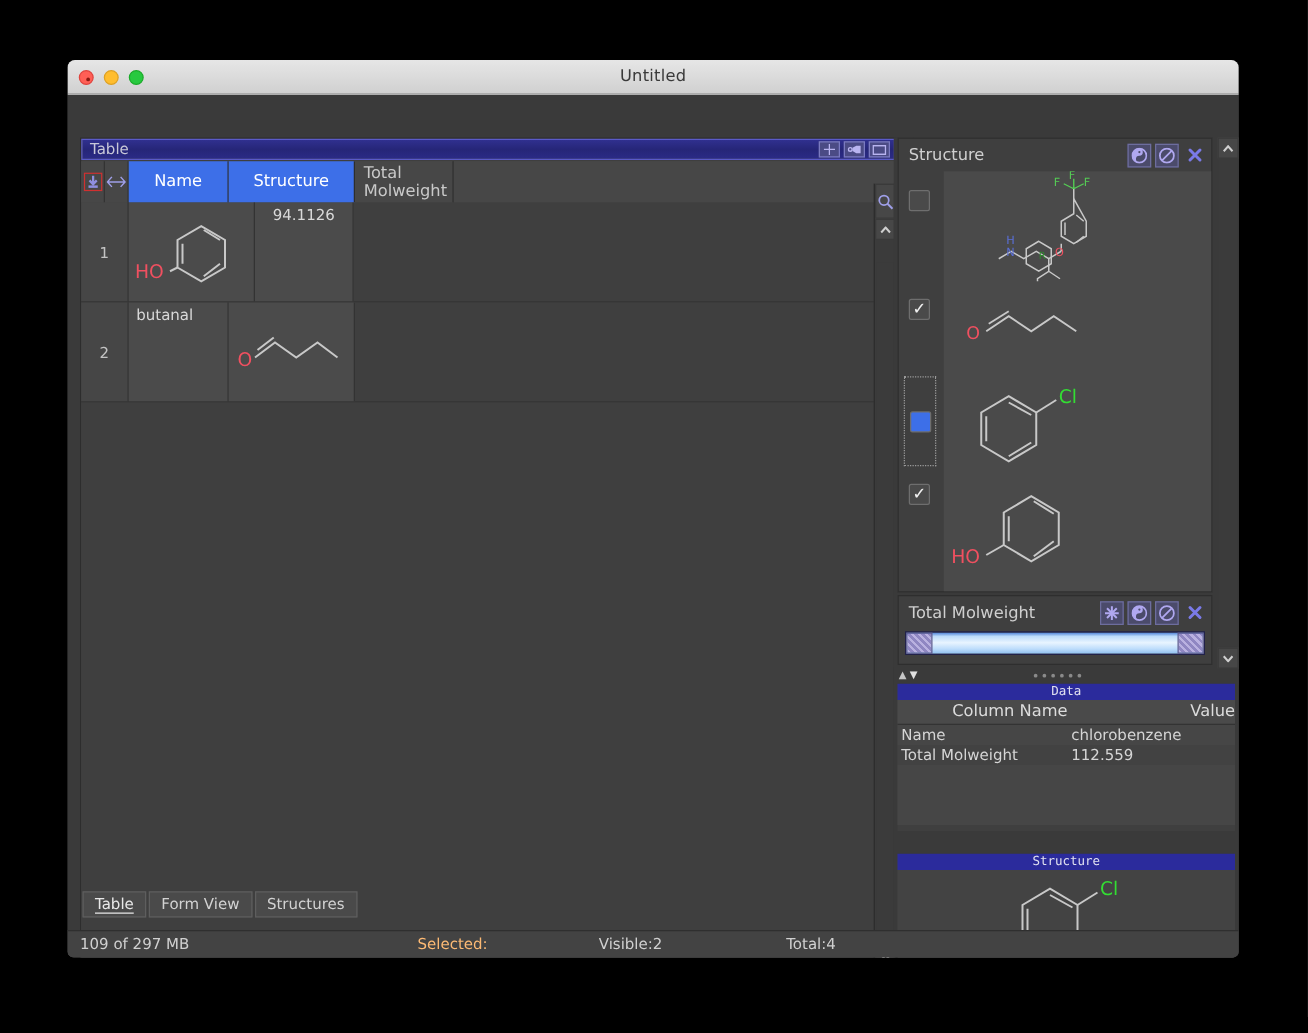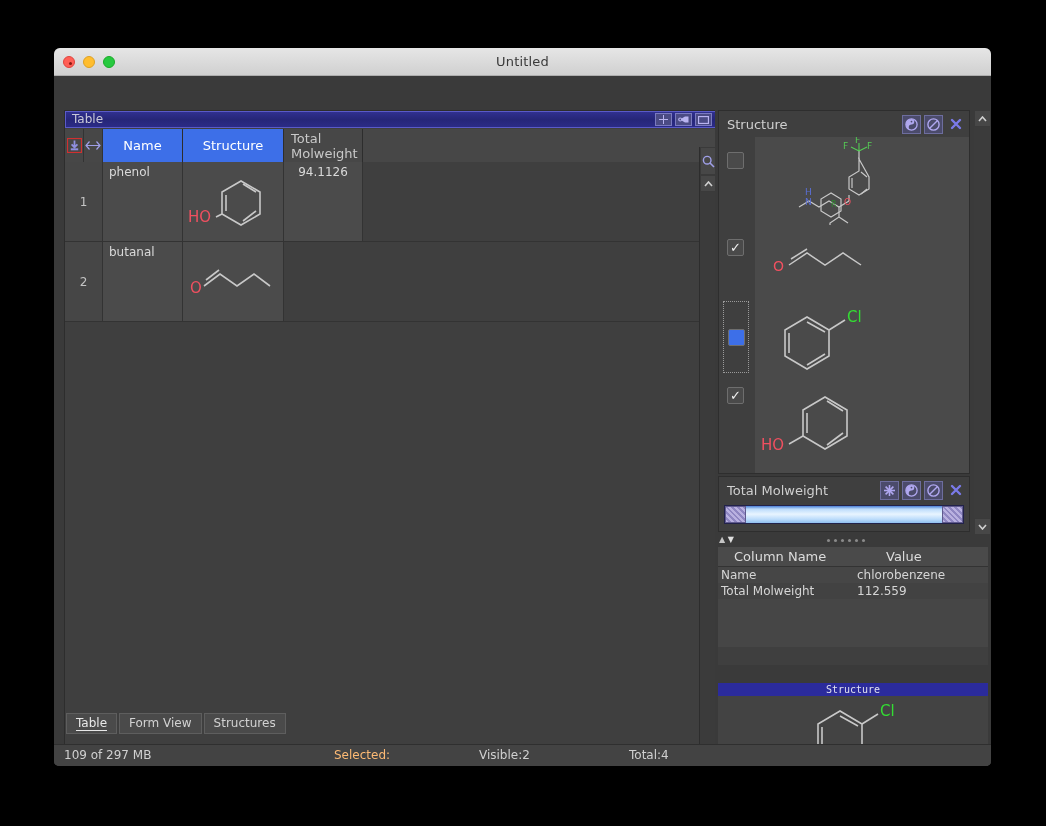--- a/index.html
+++ b/index.html
@@ -224,21 +224,21 @@
   .hs-dot { width: 3px; height: 3px; background: #8a8a8a; border-radius: 50%; }
 
   
   .data-panel { position: absolute; left: 3px; top: 437px; width: 270px; height: 118px; background:#3f3f3f; }
   .bluebar {
     height: 13px; background: #2b2b9c;
     color: #e0e0f0; font-size: 10px; text-align: center; line-height: 13px;
     font-family: "DejaVu Sans Mono", monospace;
   }
   .dt-head { display: flex; height: 20px; background: #4a4a4a; border-bottom: 1px solid #333; }
-  .dt-head div { font-size: 13px; color: #dcdcdc; text-align: left; line-height: 20px; margin-left: 16px; }
+  .dt-head div { font-size: 13px; color: #dcdcdc; text-align: right; line-height: 20px; }
   .dt-c1 { width: 136px; }
   .dt-c2 { flex: 1; }
   .dt-row { display: flex; height: 16px; }
   .dt-row > div { font-size: 12px; color: #d5d5d5; padding-left: 3px; line-height: 16px; }
   .dt-row.odd { background: #464646; }
   .dt-row.even { background: #424242; }
   .dt-rest { height: 48px; background: #464646; }
 
   .struct2-panel { position: absolute; left: 3px; top: 573px; width: 270px; height: 92px; background:#3f3f3f; }
   .s2-body { position: absolute; top: 13px; left: 0; right: 0; bottom: 0; background: #434343; }
@@ -310,21 +310,20 @@
             <div class="th-mw-text">Total<br>Molweight</div>
           </div>
           <div class="th th-fill"></div>
         </div>
 
         <div class="tbl-rows">
           <div class="rows-bg"></div>
 
           <div class="trow">
             <div class="td-num">1</div>
-            <div class="td td-name">phenol</div>
             <div class="td td-struct">
               <svg width="95" height="72" viewBox="0 0 95 72">
                 <g stroke="#c8c8c8" stroke-width="1.6" fill="none">
                   <path d="M36 48 L36 26 L55 15 L74 26 L74 48 L55 59 Z"></path>
                   <path d="M40 45 L40 29 M57 18 L70 26 M70 45 L57 55"></path>
                 </g>
                 <text x="2" y="56" font-size="15" fill="#f05060" font-family="DejaVu Sans, sans-serif">HO</text>
                 <line x1="30" y1="51" x2="36" y2="48" stroke="#c8c8c8" stroke-width="1.6"></line>
               </svg>
             </div>
@@ -532,20 +531,21 @@
             <div class="hs-dot"></div>
               <div class="hs-dot"></div>
               <div class="hs-dot"></div>
             <div class="hs-dot"></div>
               <div class="hs-dot"></div>
               <div class="hs-dot"></div>
           </div>
         </div>
 
         <div class="data-panel">
+          <div class="bluebar">Data</div>
           <div class="dt-head">
             <div class="dt-c1">Column Name</div>
             <div class="dt-c2">Value</div>
           </div>
           <div class="dt-row odd">
             <div class="dt-c1">Name</div>
             <div class="dt-c2">chlorobenzene</div>
           </div>
           <div class="dt-row even">
             <div class="dt-c1">Total Molweight</div>

